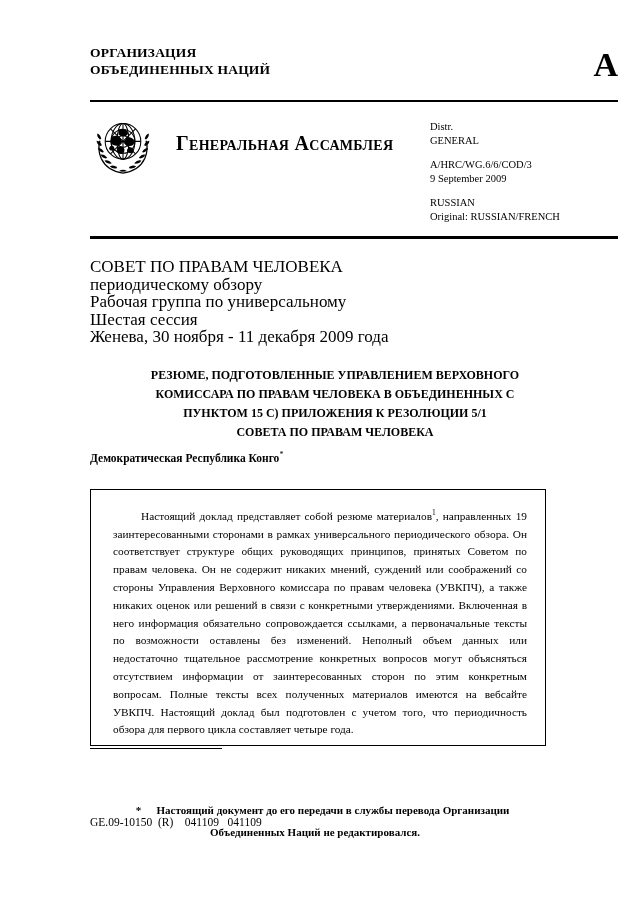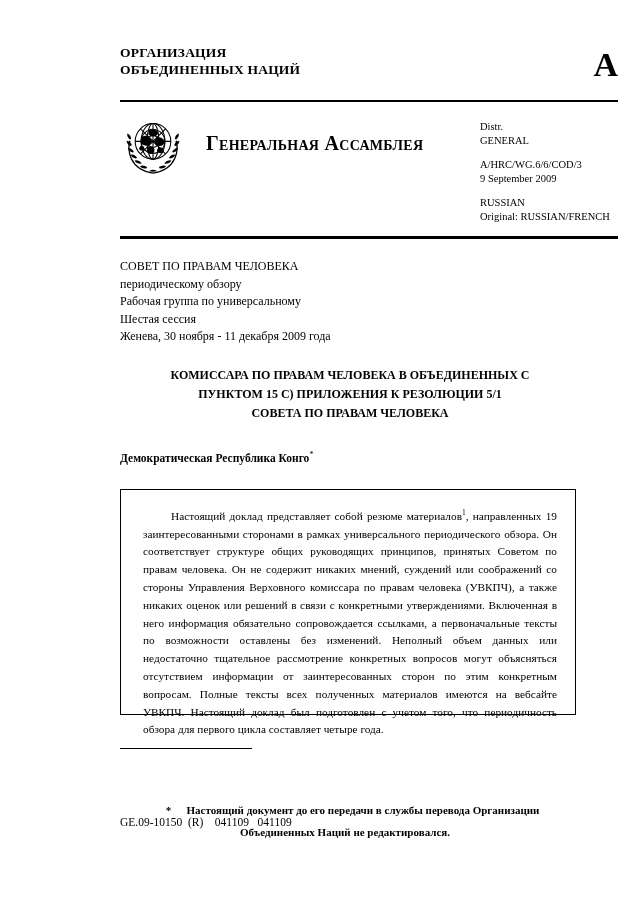--- a/index.html
+++ b/index.html
@@ -12,21 +12,20 @@
     height: 905px;
     font-family: "Liberation Serif", "DejaVu Serif", serif;
     color: #000000;
     position: relative;
     overflow: hidden;
   }
   .page {
     position: absolute;
     inset: 0;
     background: #ffffff;
-    margin-left: 30px;
   }
 
   
   .masthead {
     position: absolute;
     left: 90px;
     top: 44px;
     right: 22px;
   }
   .org-name {
@@ -83,35 +82,35 @@
     left: 86px;
     top: 18px;
     font-size: 20px;
     font-weight: bold;
     white-space: nowrap;
     font-variant: small-caps;
     letter-spacing: 0.3px;
   }
   .distr-block {
     position: absolute;
-    left: 360px;
+    left: 340px;
     top: 6px;
     font-size: 10.5px;
     line-height: 13.5px;
   }
   .distr-block .grp { margin-bottom: 11px; }
   .distr-block .grp:last-child { margin-bottom: 0; }
   .distr-block div { white-space: nowrap; }
 
   
   .council {
     position: absolute;
     left: 90px;
     top: 258px;
-    font-size: 12px;
+    font-size: 17px;
     line-height: 17.5px;
   }
   .council div { white-space: nowrap; }
 
   
   .main-title {
     position: absolute;
     left: 90px;
     right: 60px;
     top: 366px;
@@ -136,21 +135,21 @@
     vertical-align: super;
     font-weight: normal;
   }
 
   
   .abstract-box {
     position: absolute;
     left: 90px;
     top: 489px;
     width: 456px;
-    height: 226px;
+    height: 257px;
     border: 1px solid #000;
     box-sizing: border-box;
     background: #fff;
   }
   .abstract-text {
     padding: 14px 18px 0 22px;
     font-size: 11.3px;
     line-height: 17.8px;
     text-align: justify;
     text-indent: 28px;
@@ -286,20 +285,21 @@
 
   <div class="council">
     <div>СОВЕТ ПО ПРАВАМ ЧЕЛОВЕКА</div>
     <div>периодическому обзору</div>
     <div>Рабочая группа по универсальному</div>
     <div>Шестая сессия</div>
     <div>Женева, 30 ноября - 11 декабря 2009 года</div>
   </div>
 
   <div class="main-title">
+    <div>РЕЗЮМЕ, ПОДГОТОВЛЕННЫЕ УПРАВЛЕНИЕМ ВЕРХОВНОГО</div>
     <div>КОМИССАРА ПО ПРАВАМ ЧЕЛОВЕКА В ОБЪЕДИНЕННЫХ С</div>
     <div>ПУНКТОМ 15 С) ПРИЛОЖЕНИЯ К РЕЗОЛЮЦИИ 5/1</div>
     <div>СОВЕТА ПО ПРАВАМ ЧЕЛОВЕКА</div>
   </div>
 
   <div class="country">
     <span>Демократическая Республика Конго</span><sup>*</sup>
   </div>
 
   <div class="abstract-box">

